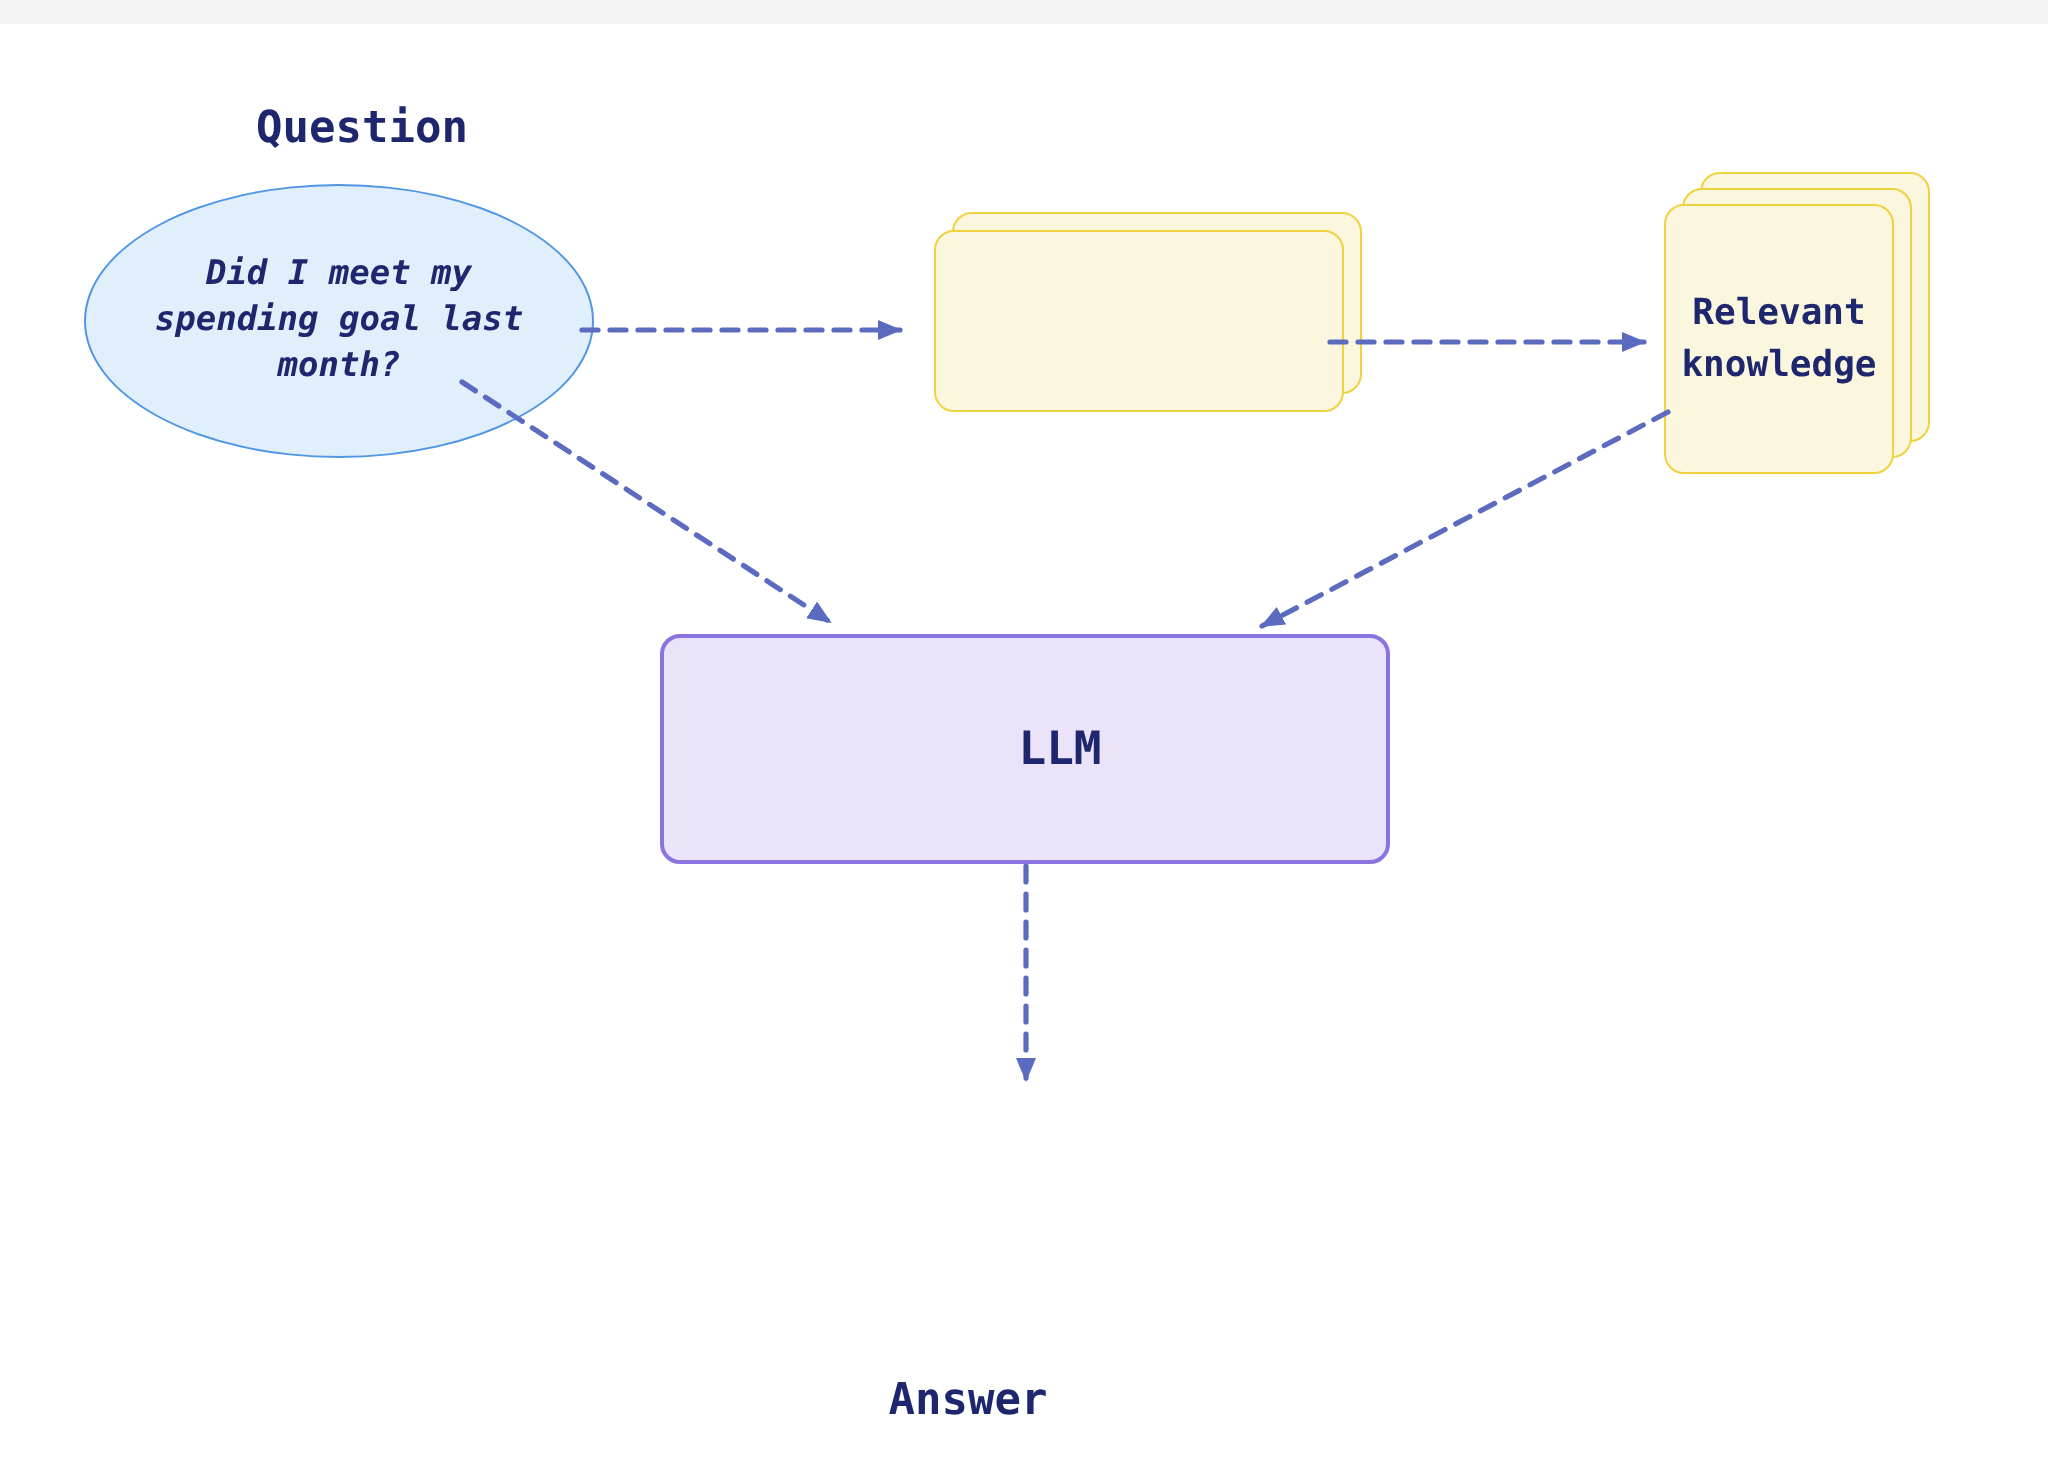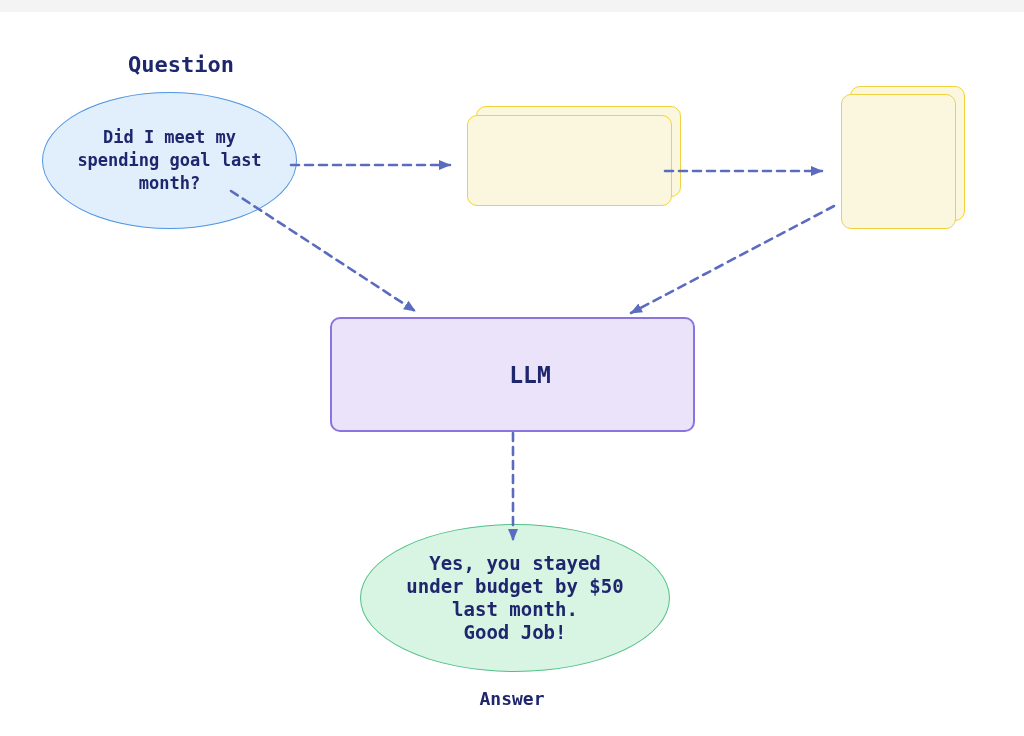--- a/index.html
+++ b/index.html
@@ -12,31 +12,31 @@
   html,body{margin:0;padding:0;}
   body{background:#f4f4f4;}
   .canvas{
     position:relative;width:1024px;height:736px;margin:12px auto;
     background:var(--background);overflow:hidden;
     font-family:"DejaVu Sans Mono","Liberation Mono",monospace;
     font-weight:bold;color:var(--text);
   }
   .lbl{position:absolute;transform:translateX(-50%);white-space:nowrap;}
   .lbl-question{left:181px;top:40px;font-size:22px;}
-  .lbl-answer{left:512px;top:676px;font-size:18px;}
+  .lbl-answer{left:484px;top:676px;font-size:22px;}
   .lbl-ag{left:522px;top:437px;font-size:22px;display:flex;gap:14px;}
   .ellipse{
     position:absolute;border-radius:50%;
     display:flex;align-items:center;justify-content:center;text-align:center;
     white-space:pre-line;
   }
   .ellipse-question{
     left:42px;top:80px;width:253px;height:135px;
     background:var(--blue-fill);border:1.6px solid var(--blue-stroke);
-    font-size:17px;line-height:23px;
+    font-size:17px;line-height:23px;font-style:italic;
   }
   .ellipse-answer{
     left:360px;top:512px;width:308px;height:146px;
     background:var(--green-fill);border:1.6px solid var(--green-stroke);
     font-size:19px;line-height:23px;
   }
   .stack{position:absolute;}
   .stack-kb{left:458px;top:94px;width:224px;height:110px;}
   .stack-rk{left:832px;top:74px;width:134px;height:152px;}
   .card{
@@ -78,33 +78,31 @@
   </div>
 
   <div class="stack stack-kb">
     <div class="card back"></div>
     <div class="card mid"></div>
   </div>
 
   <div class="stack stack-rk">
     <div class="card back"></div>
     <div class="card mid"></div>
+    <div class="card front">
+      <span>Relevant
+knowledge</span>
+    </div>
   </div>
 
   <div class="llm-box">
     <span>LLM</span>
   </div>
 
 
-  <div class="ellipse ellipse-answer">
-    <span>Yes, you stayed
-under budget by $50
-last month.
-Good Job!</span>
-  </div>
   <div class="lbl lbl-answer">Answer</div>
 
   <svg class="arrows" width="1024" height="736" viewBox="0 0 1024 736">
     <defs>
       <marker id="ah" markerUnits="userSpaceOnUse" markerWidth="14" markerHeight="12" refX="11" refY="5" orient="auto">
         <path class="head" d="M0,0 L12,5 L0,10 Z"></path>
       </marker>
     </defs>
     <path class="edge" d="M291,153 L450,153" marker-end="url(#ah)"></path>
     <path class="edge" d="M665,159 L822,159" marker-end="url(#ah)"></path>

